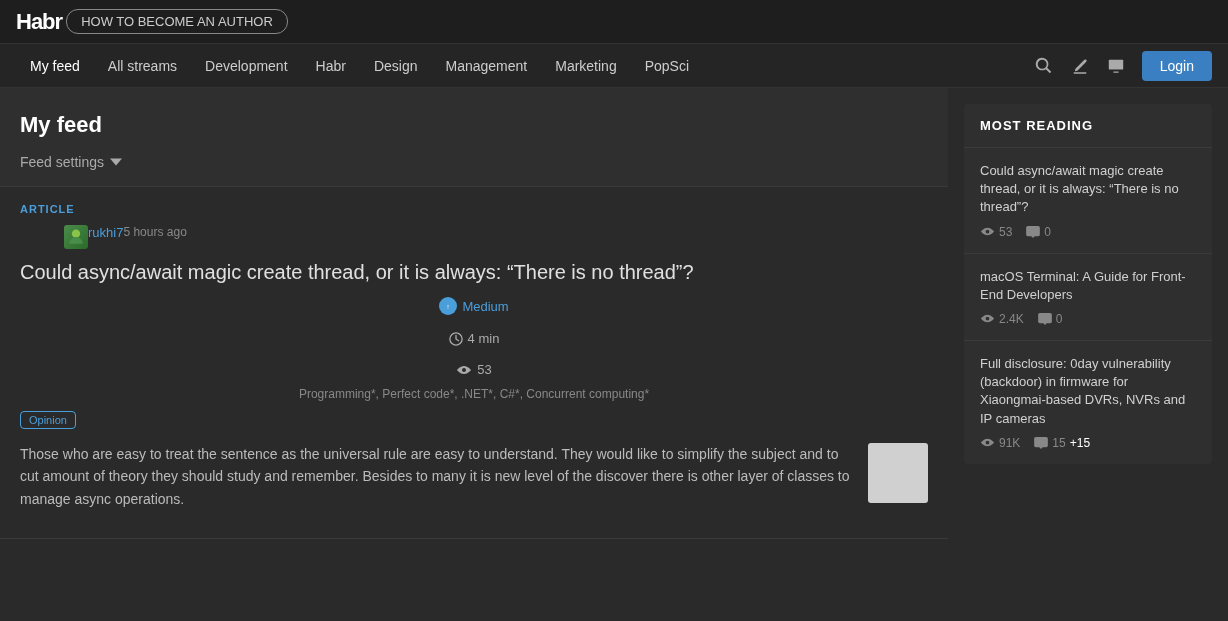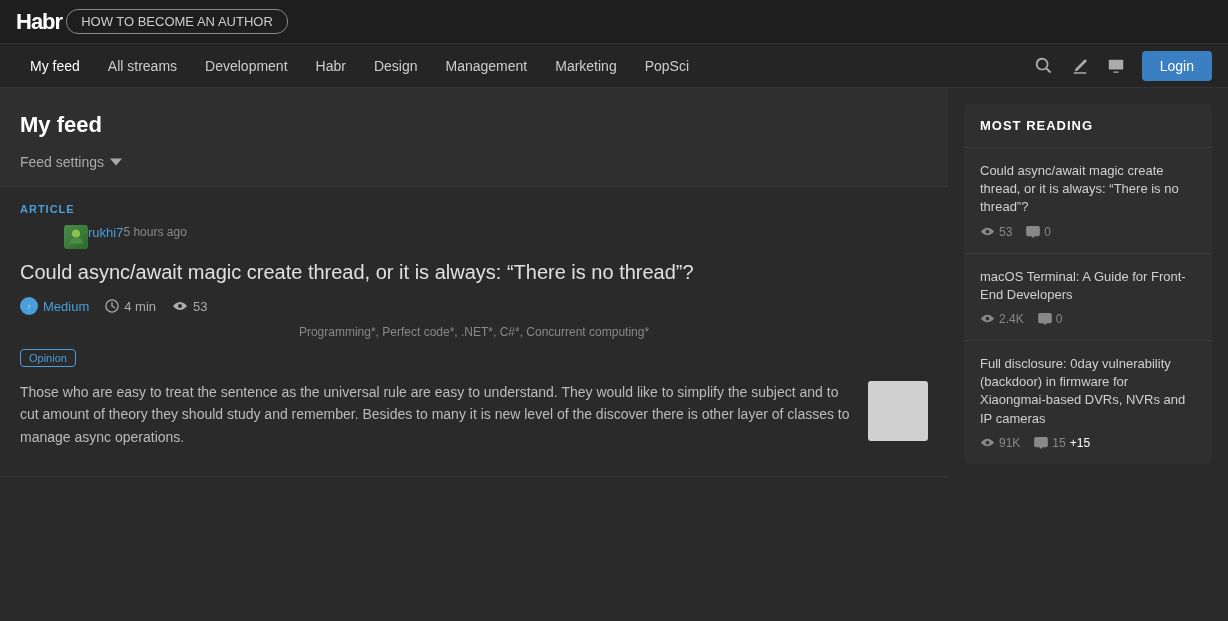--- a/index.html
+++ b/index.html
@@ -155,20 +155,21 @@
       font-weight: 500;
       margin-bottom: 12px;
       line-height: 1.3;
       cursor: pointer;
     }
     #article-stats {
       display: flex;
       align-items: center;
       gap: 16px;
       margin-bottom: 10px;
+      flex-direction: column;
     }
     .stat-item {
       display: flex;
       align-items: center;
       gap: 5px;
       color: #aaa;
       font-size: 13px;
     }
     .complexity-badge {
       display: flex;

